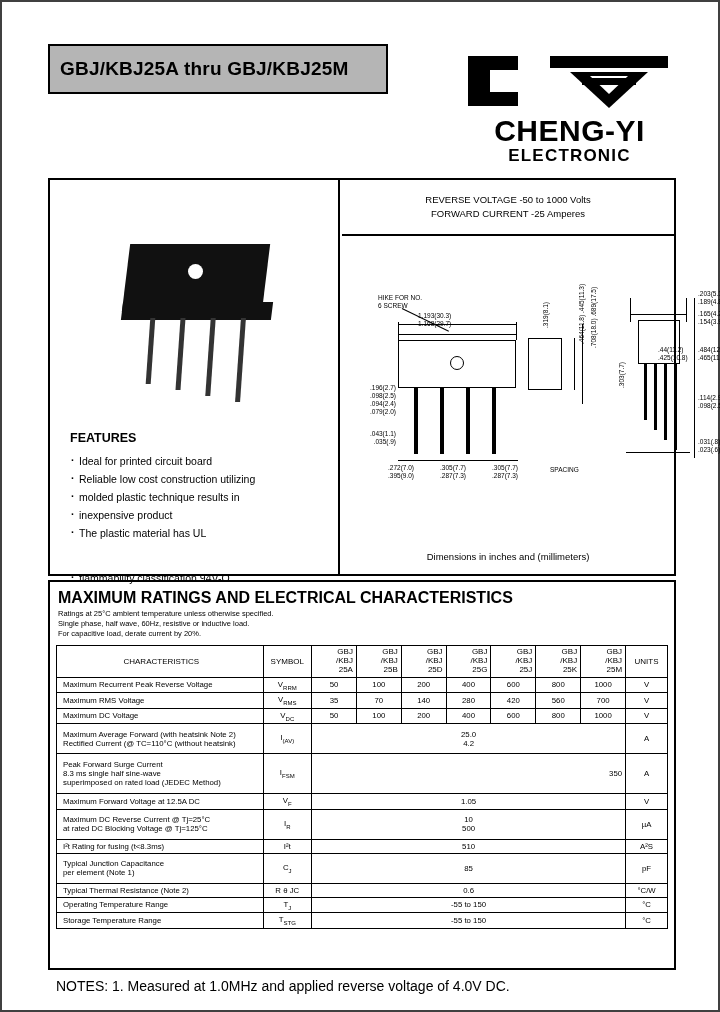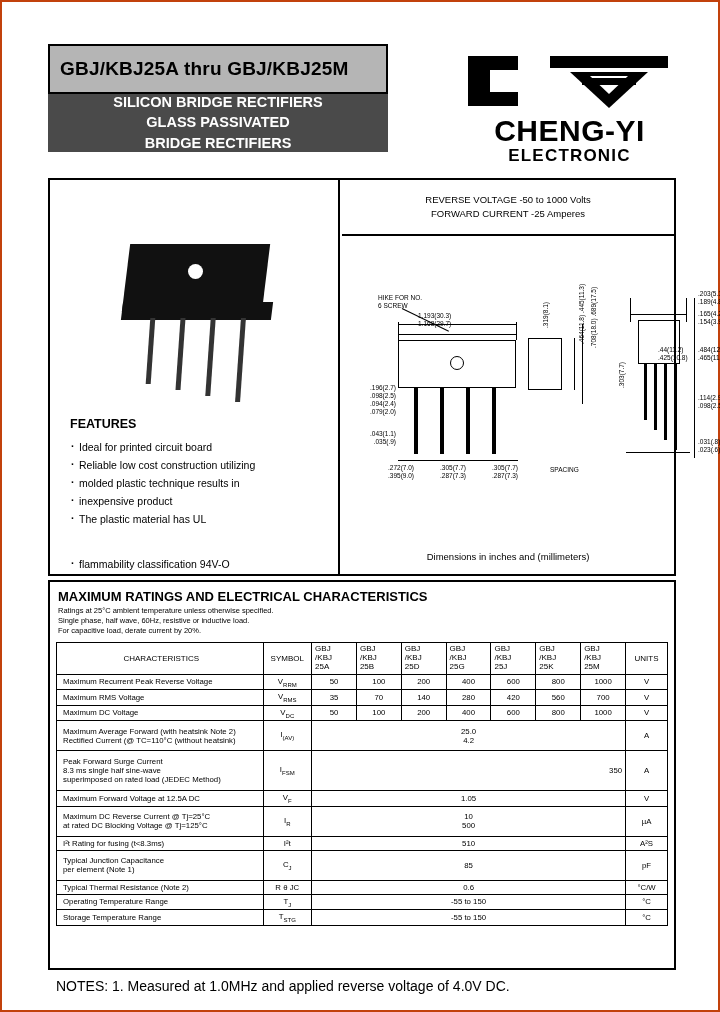--- a/index.html
+++ b/index.html
@@ -6,21 +6,21 @@
   body{
     width:720px;height:1012px;
     background:#ffffff;
     font-family:"Liberation Sans", sans-serif;
     color:#000;
     position:relative;
     overflow:hidden;
   }
   .page{
     position:absolute;left:0;top:0;width:720px;height:1012px;
-    border:2px solid #c2410c;
+    border:2px solid #404040;
     box-sizing:border-box;
   }
   
   .title-block{
     position:absolute;left:46px;top:42px;width:340px;
   }
   .title-main{
     border:2px solid #000;
     background:#b5b5b5;
     padding:9px 6px 9px 10px;
@@ -85,21 +85,21 @@
   }
   .pkg-hole{
     position:absolute;left:76px;top:24px;width:15px;height:15px;border-radius:50%;
     background:#fff;
   }
   .lead{
     position:absolute;width:5px;background:#333;
     transform:skewX(-4deg);
   }
   .features{
-    position:absolute;left:20px;top:234px;width:262px;
+    position:absolute;left:20px;top:248px;width:262px;
     font-size:10.5px;line-height:1.62;
   }
   .features h4{
     margin:0 0 5px 0;font-size:12.5px;font-weight:bold;
   }
   .features ul{margin:0;padding:0;list-style:none;}
   .features li{
     padding-left:9px;position:relative;margin-bottom:1px;
   }
   .features li:before{
@@ -121,63 +121,58 @@
   .hl{height:1px;}
   .vl{width:1px;}
   .drawing-shape{position:absolute;border:1px solid #000;box-sizing:border-box;}
   .blk{position:absolute;background:#000;}
   
   .ratings{
     position:absolute;left:46px;top:578px;width:628px;height:390px;
     border:2px solid #000;box-sizing:border-box;
   }
   .ratings-title{
-    font-size:13px;font-weight:bold;padding:7px 0 2px 8px;
+    font-size:16px;font-weight:bold;padding:7px 0 2px 8px;
   }
   .ratings-note{
     font-size:7.5px;line-height:1.32;padding:0 0 4px 8px;
   }
   table.rt{
     border-collapse:collapse;width:612px;margin:2px auto 0 auto;
     font-size:7.8px;
   }
   table.rt td,table.rt th{
     border:1px solid #000;
     padding:2px 3px;
     vertical-align:middle;
     font-weight:normal;
   }
   table.rt th{font-size:8px;}
   .c-char{width:232px;padding-left:6px !important;text-align:left;}
   .c-sym{width:44px;text-align:center;}
   .c-val{width:44px;text-align:center;}
   .c-unit{width:38px;text-align:center;}
-  .hdr-part{font-size:6.6px;line-height:1.12;text-align:left;}
+  .hdr-part{font-size:6.6px;line-height:1.12;text-align:right;}
   .tall{height:30px;}
   .taller{height:40px;}
   .sub{font-size:6px;vertical-align:sub;}
   .notes{
     position:absolute;left:54px;top:974px;width:620px;
     font-size:14px;line-height:1.45;
   }
   .notes div{white-space:nowrap;}
   .indent{padding-left:19px;}
 </style>
 </head>
 <body>
 
 <div class="page">
 
   <div class="title-block">
     <div class="title-main">GBJ/KBJ25A thru GBJ/KBJ25M</div>
-    <div class="title-sub">
-      <div>SILICON BRIDGE RECTIFIERS</div>
-      <div>GLASS PASSIVATED</div>
-      <div>BRIDGE  RECTIFIERS</div>
-    </div>
   </div>
 
   <div class="logo-wrap">
     <div class="logo-mark">
       <svg width="215" height="62" viewBox="0 0 215 62">
 
         <path d="M56 6 L56 20 L28 20 L28 42 L56 42 L56 56 L6 56 L6 6 Z" fill="#000"></path>
 
         <rect x="88" y="6" width="118" height="12" fill="#000"></rect>
         <polygon points="108,22 186,22 147,58" fill="#000"></polygon>

